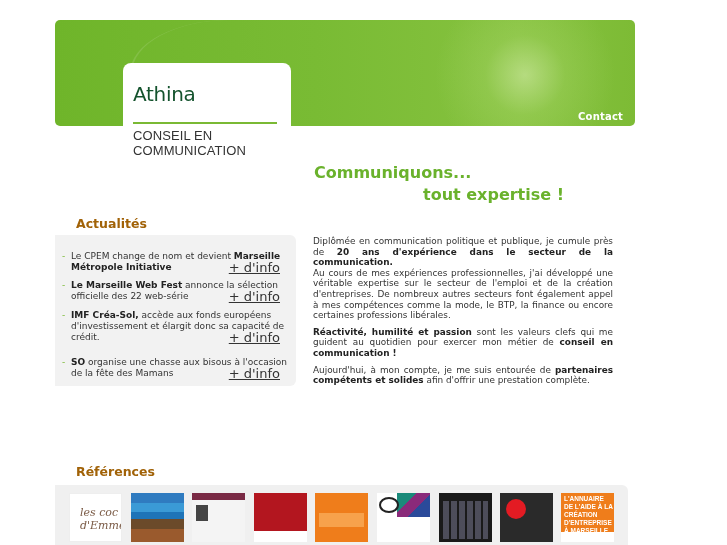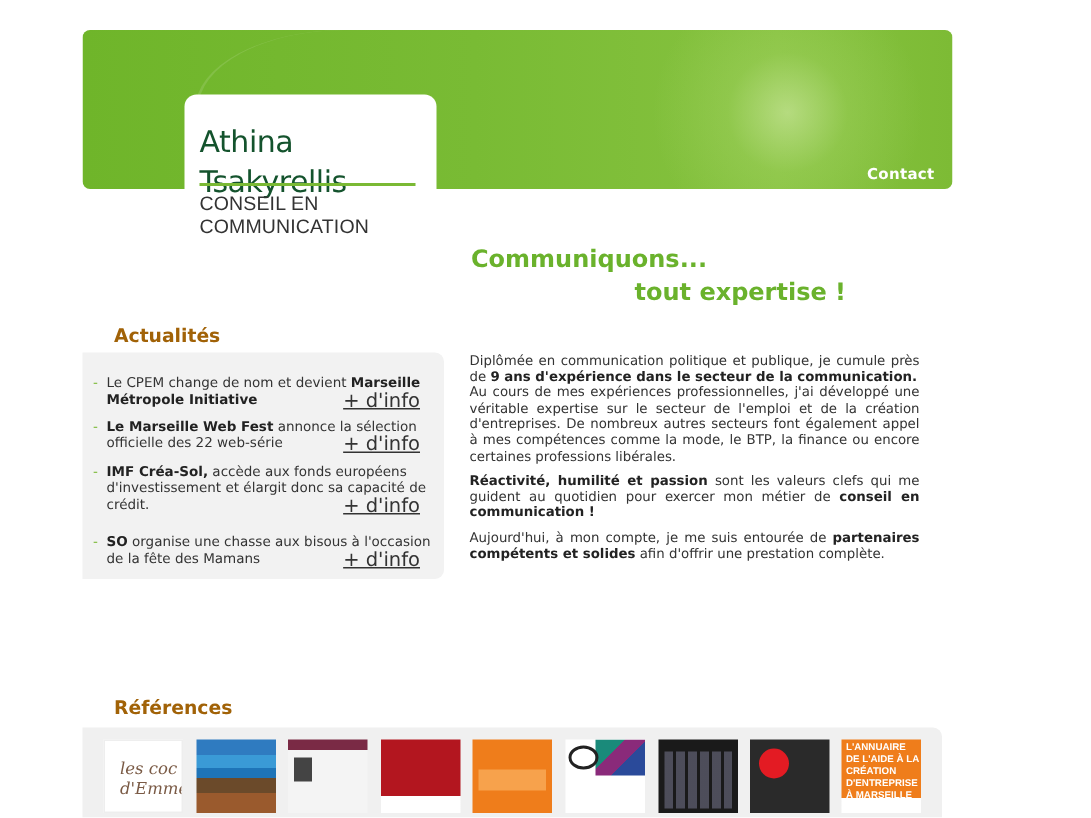--- a/index.html
+++ b/index.html
@@ -85,21 +85,20 @@
 <div class="page">
 
   <div class="banner">
     <div class="banner-arc"></div>
     <a class="contact-link" href="#">Contact</a>
   </div>
 
   <div class="logo-card">
     <div class="logo-name">
       <div>Athina</div>
-      <div>Tsakyrellis</div>
     </div>
     <div class="logo-rule"></div>
     <div class="logo-sub">CONSEIL EN COMMUNICATION</div>
   </div>
 
   <div class="tagline">
     <span>Communiquons...</span>
     <span class="l2">tout expertise !</span>
   </div>
 
@@ -122,21 +121,21 @@
       <a class="more" href="#">+ d'info</a>
     </div>
     <div class="news-item" style="top:122px;">
       <span class="dash">-</span>
       <span class="text"><b>SO</b><span> organise une chasse aux bisous à l'occasion de la fête des Mamans</span></span>
       <a class="more" href="#">+ d'info</a>
     </div>
   </div>
 
   <div class="body-text">
-    <p class="first"><span>Diplômée en communication politique et publique, je cumule près de </span><b>9 ans d'expérience dans le secteur de la communication.</b></p>
+    <p class="first"><span>Diplômée en communication politique et publique, je cumule près de </span><b>20 ans d'expérience dans le secteur de la communication.</b></p>
     <p>Au cours de mes expériences professionnelles, j'ai développé une véritable expertise sur le secteur de l'emploi et de la création d'entreprises.  De nombreux autres secteurs font également appel à mes compétences comme la mode, le BTP, la finance ou encore certaines  professions libérales.</p>
     <p><b>Réactivité, humilité et passion</b><span> sont les valeurs clefs qui me guident au quotidien pour exercer mon métier de </span><b>conseil en communication !</b></p>
     <p><span>Aujourd'hui, à mon compte, je me suis entourée de </span><b>partenaires compétents et solides</b><span> afin d'offrir une prestation complète.</span></p>
   </div>
 
   <div class="section-title refs-title">Références</div>
 
   <div class="refs-strip">
     <div class="thumb t1">
         <span>les coc d'Emme</span>

